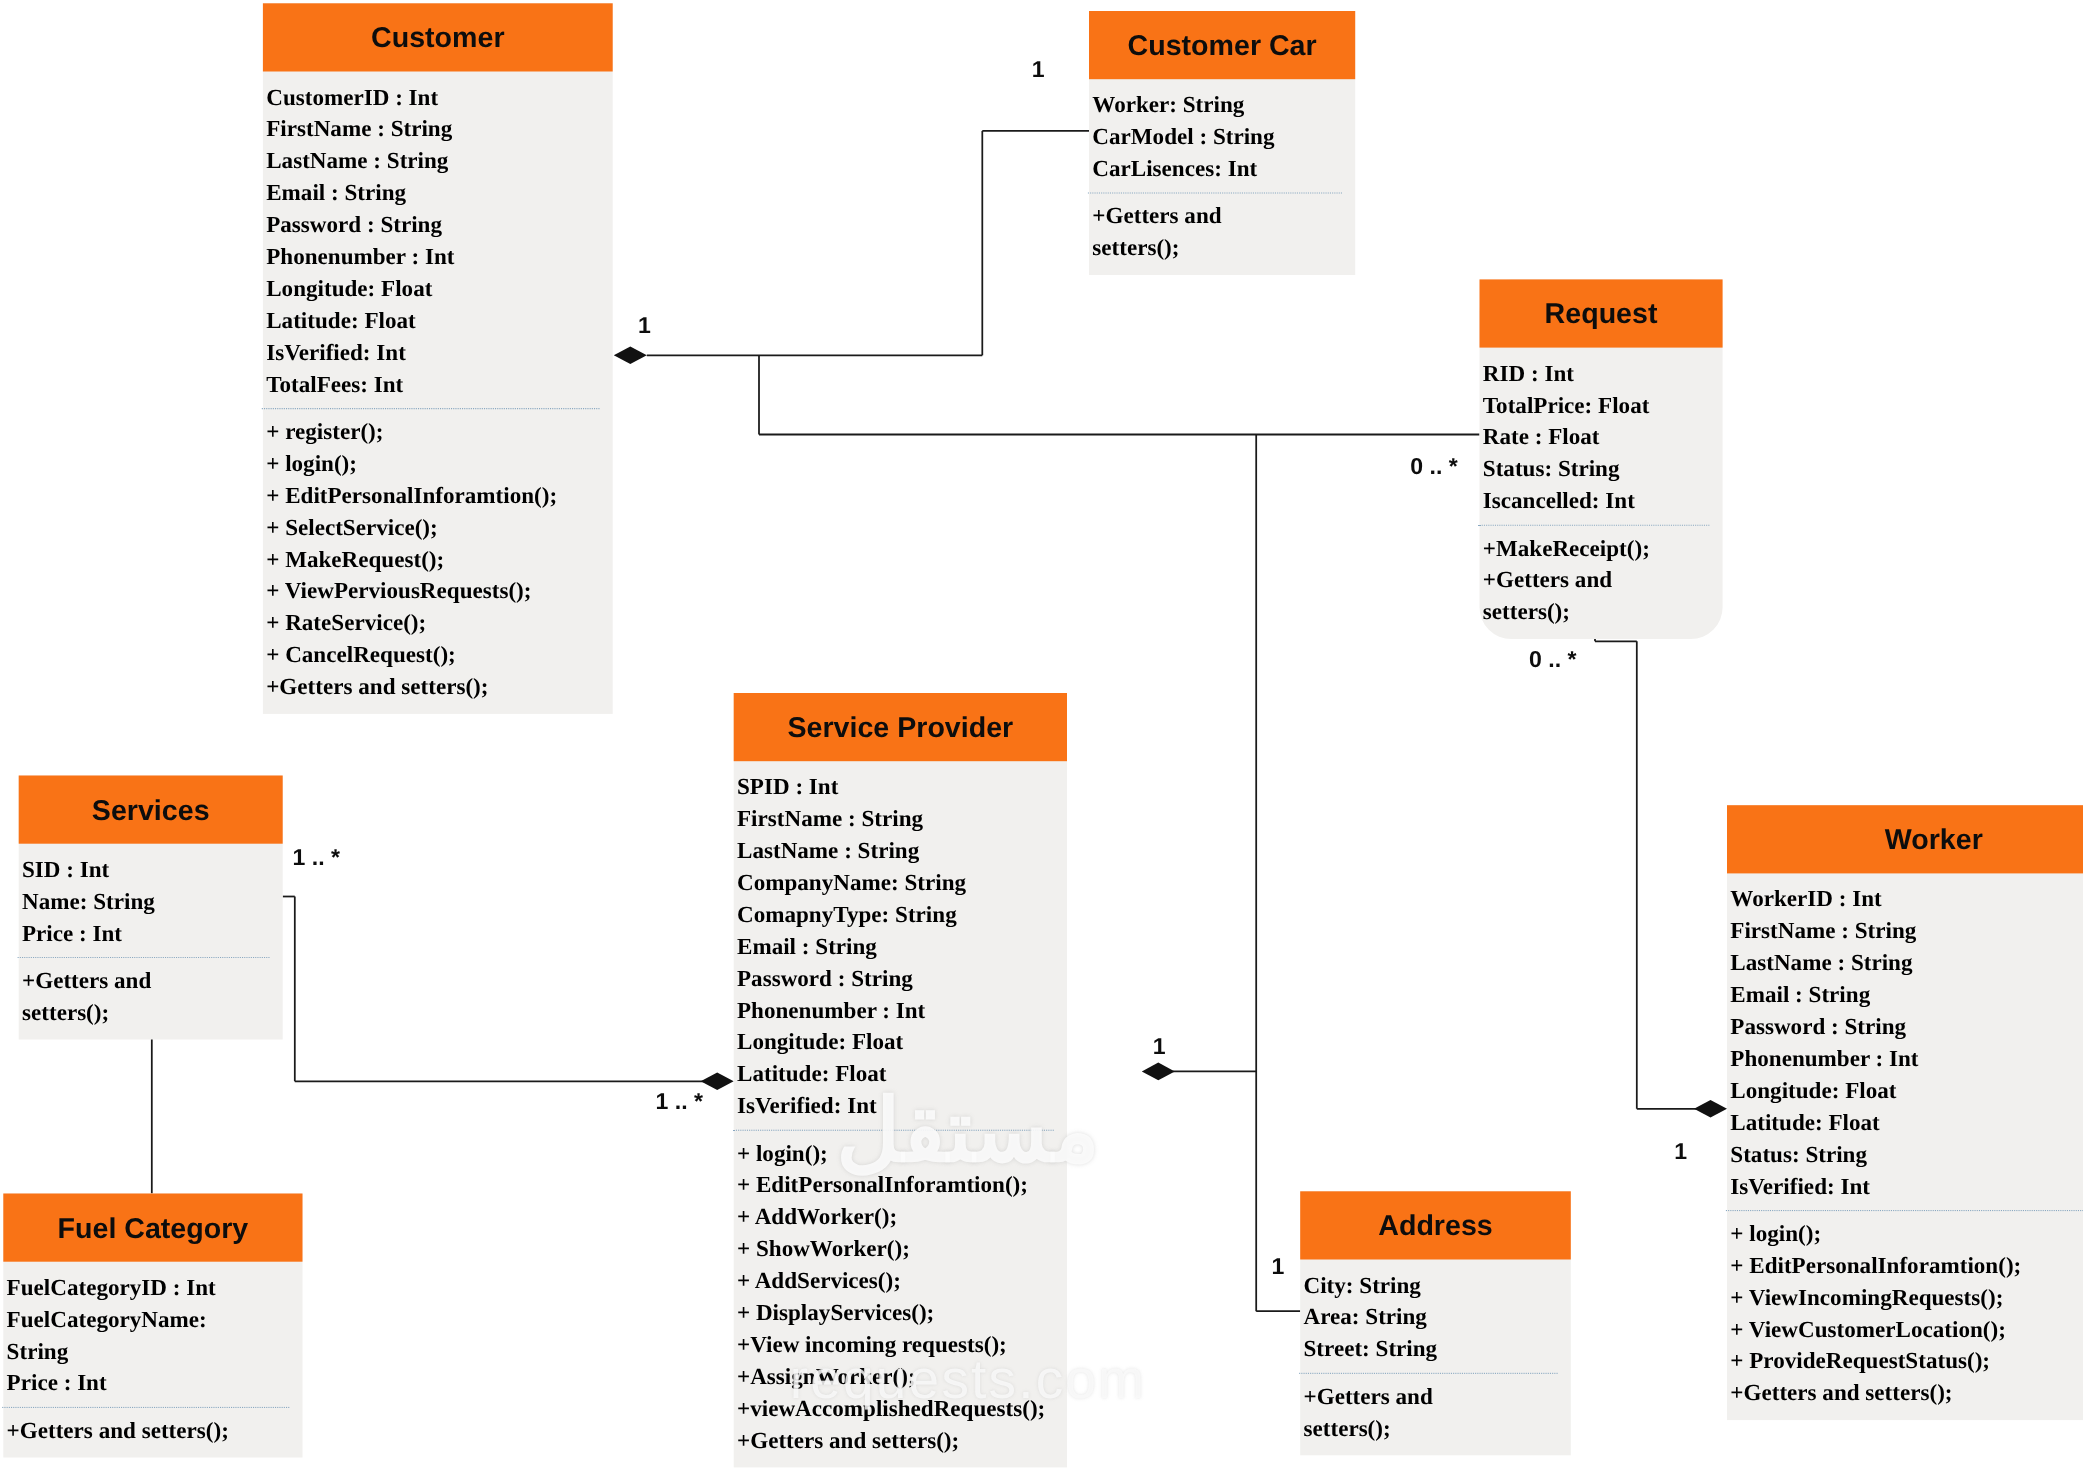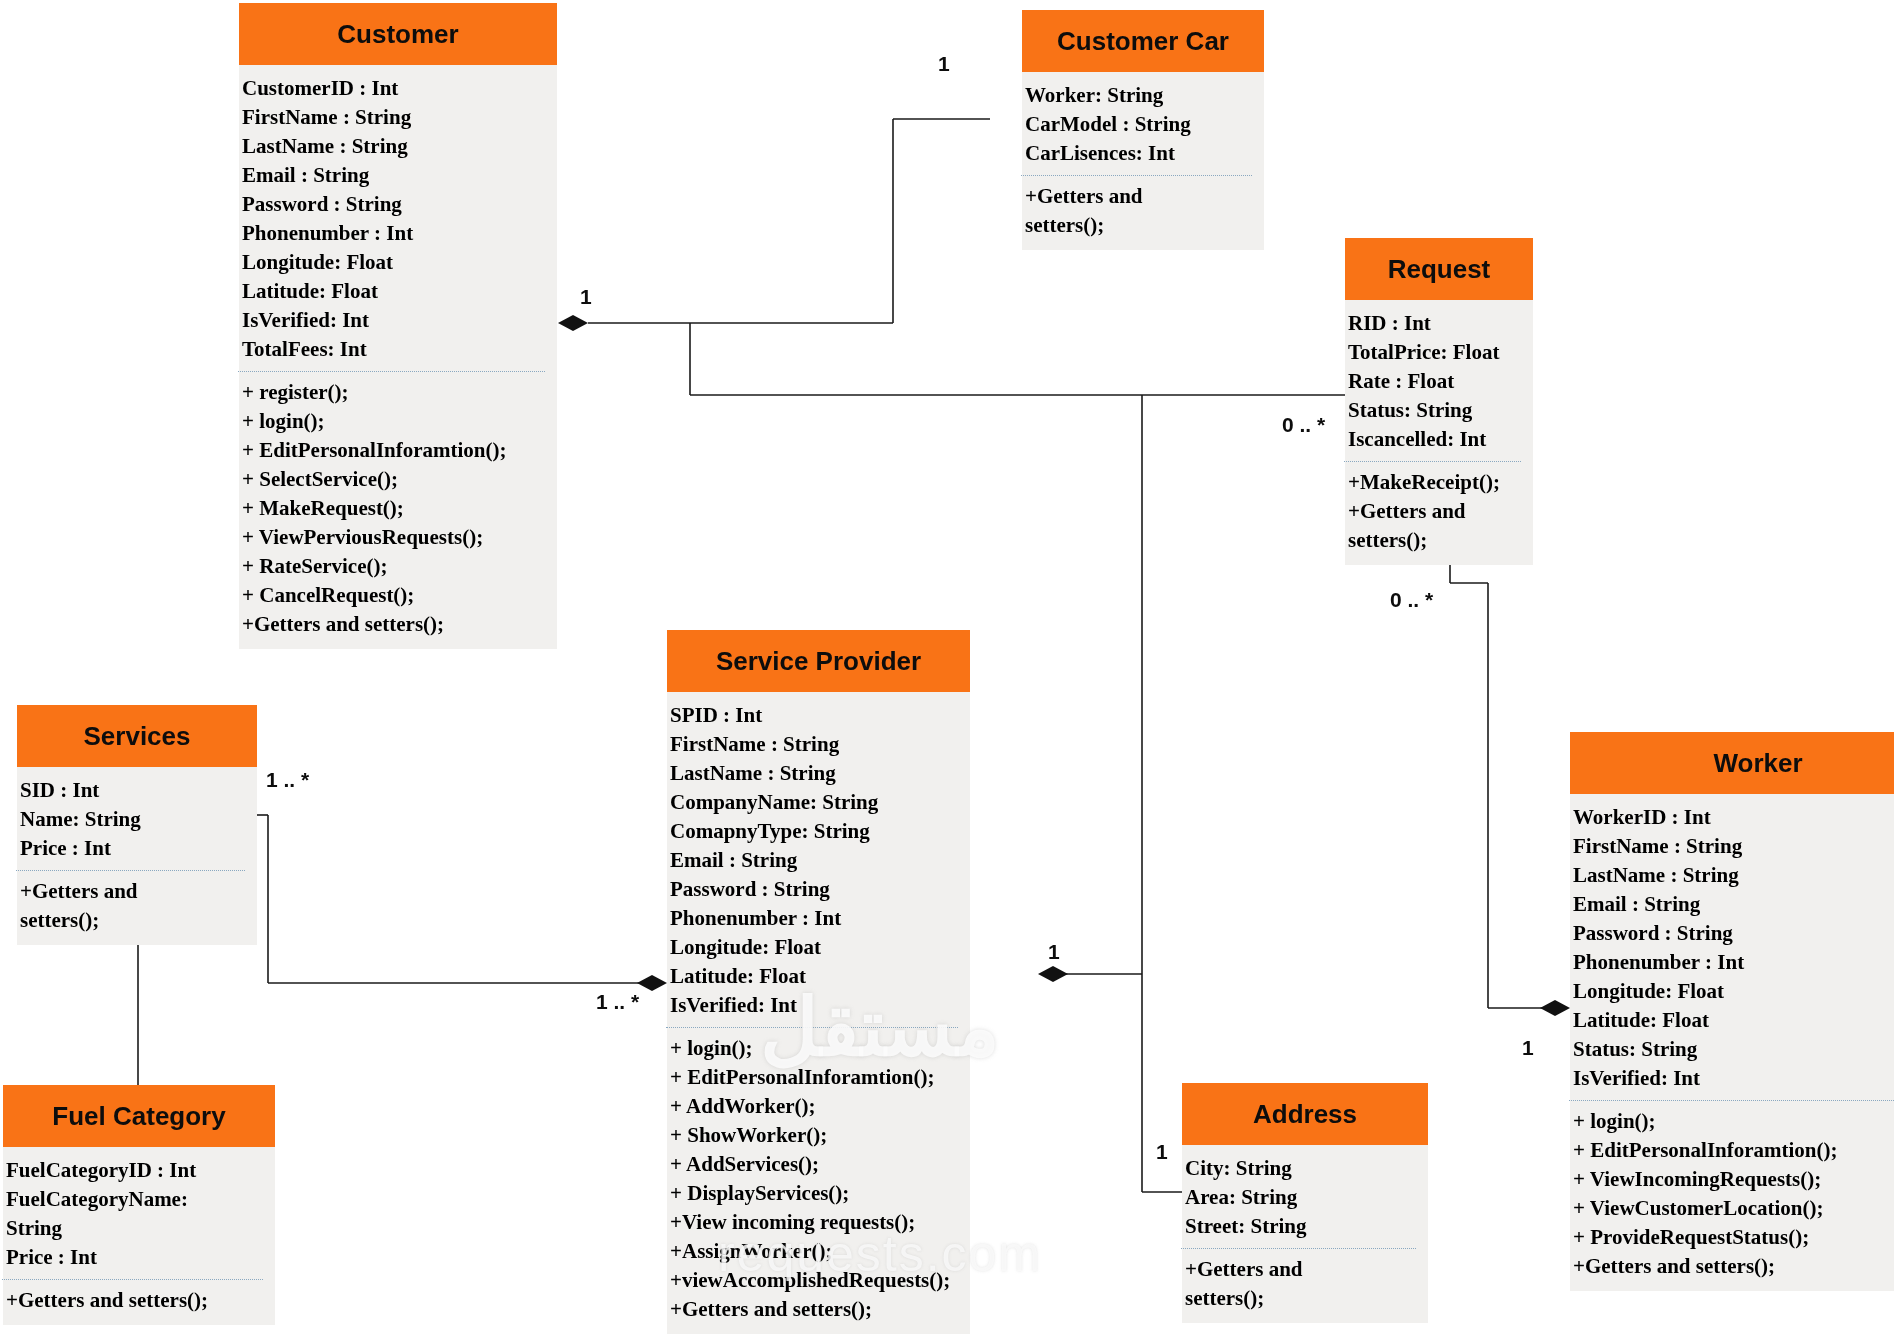--- a/index.html
+++ b/index.html
@@ -70,32 +70,32 @@
         <div class="ln">+ login();</div>
         <div class="ln">+ EditPersonalInforamtion();</div>
         <div class="ln">+ SelectService();</div>
         <div class="ln">+ MakeRequest();</div>
         <div class="ln">+ ViewPerviousRequests();</div>
         <div class="ln">+ RateService();</div>
         <div class="ln">+ CancelRequest();</div>
         <div class="ln">+Getters and setters();</div>
       </div>
     </div>
-    <div class="uml-class" style="left: 990px; top: 10px; width: 242px; margin-left: 32px;">
+    <div class="uml-class" style="left: 990px; top: 10px; width: 242px;">
       <div class="hdr">Customer Car</div>
       <div class="bd">
         <div class="ln">Worker: String</div>
         <div class="ln">CarModel : String</div>
         <div class="ln">CarLisences: Int</div>
         <div class="sep"></div>
         <div class="ln">+Getters and</div>
         <div class="ln">setters();</div>
       </div>
     </div>
-    <div class="uml-class" style="left: 1345px; top: 238px; width: 188px;">
+    <div class="uml-class" style="left: 1345px; top: 254px; width: 221px; border-radius: 29px;">
       <div class="hdr">Request</div>
       <div class="bd">
         <div class="ln">RID : Int</div>
         <div class="ln">TotalPrice: Float</div>
         <div class="ln">Rate : Float</div>
         <div class="ln">Status: String</div>
         <div class="ln">Iscancelled: Int</div>
         <div class="sep"></div>
         <div class="ln">+MakeReceipt();</div>
         <div class="ln">+Getters and</div>

